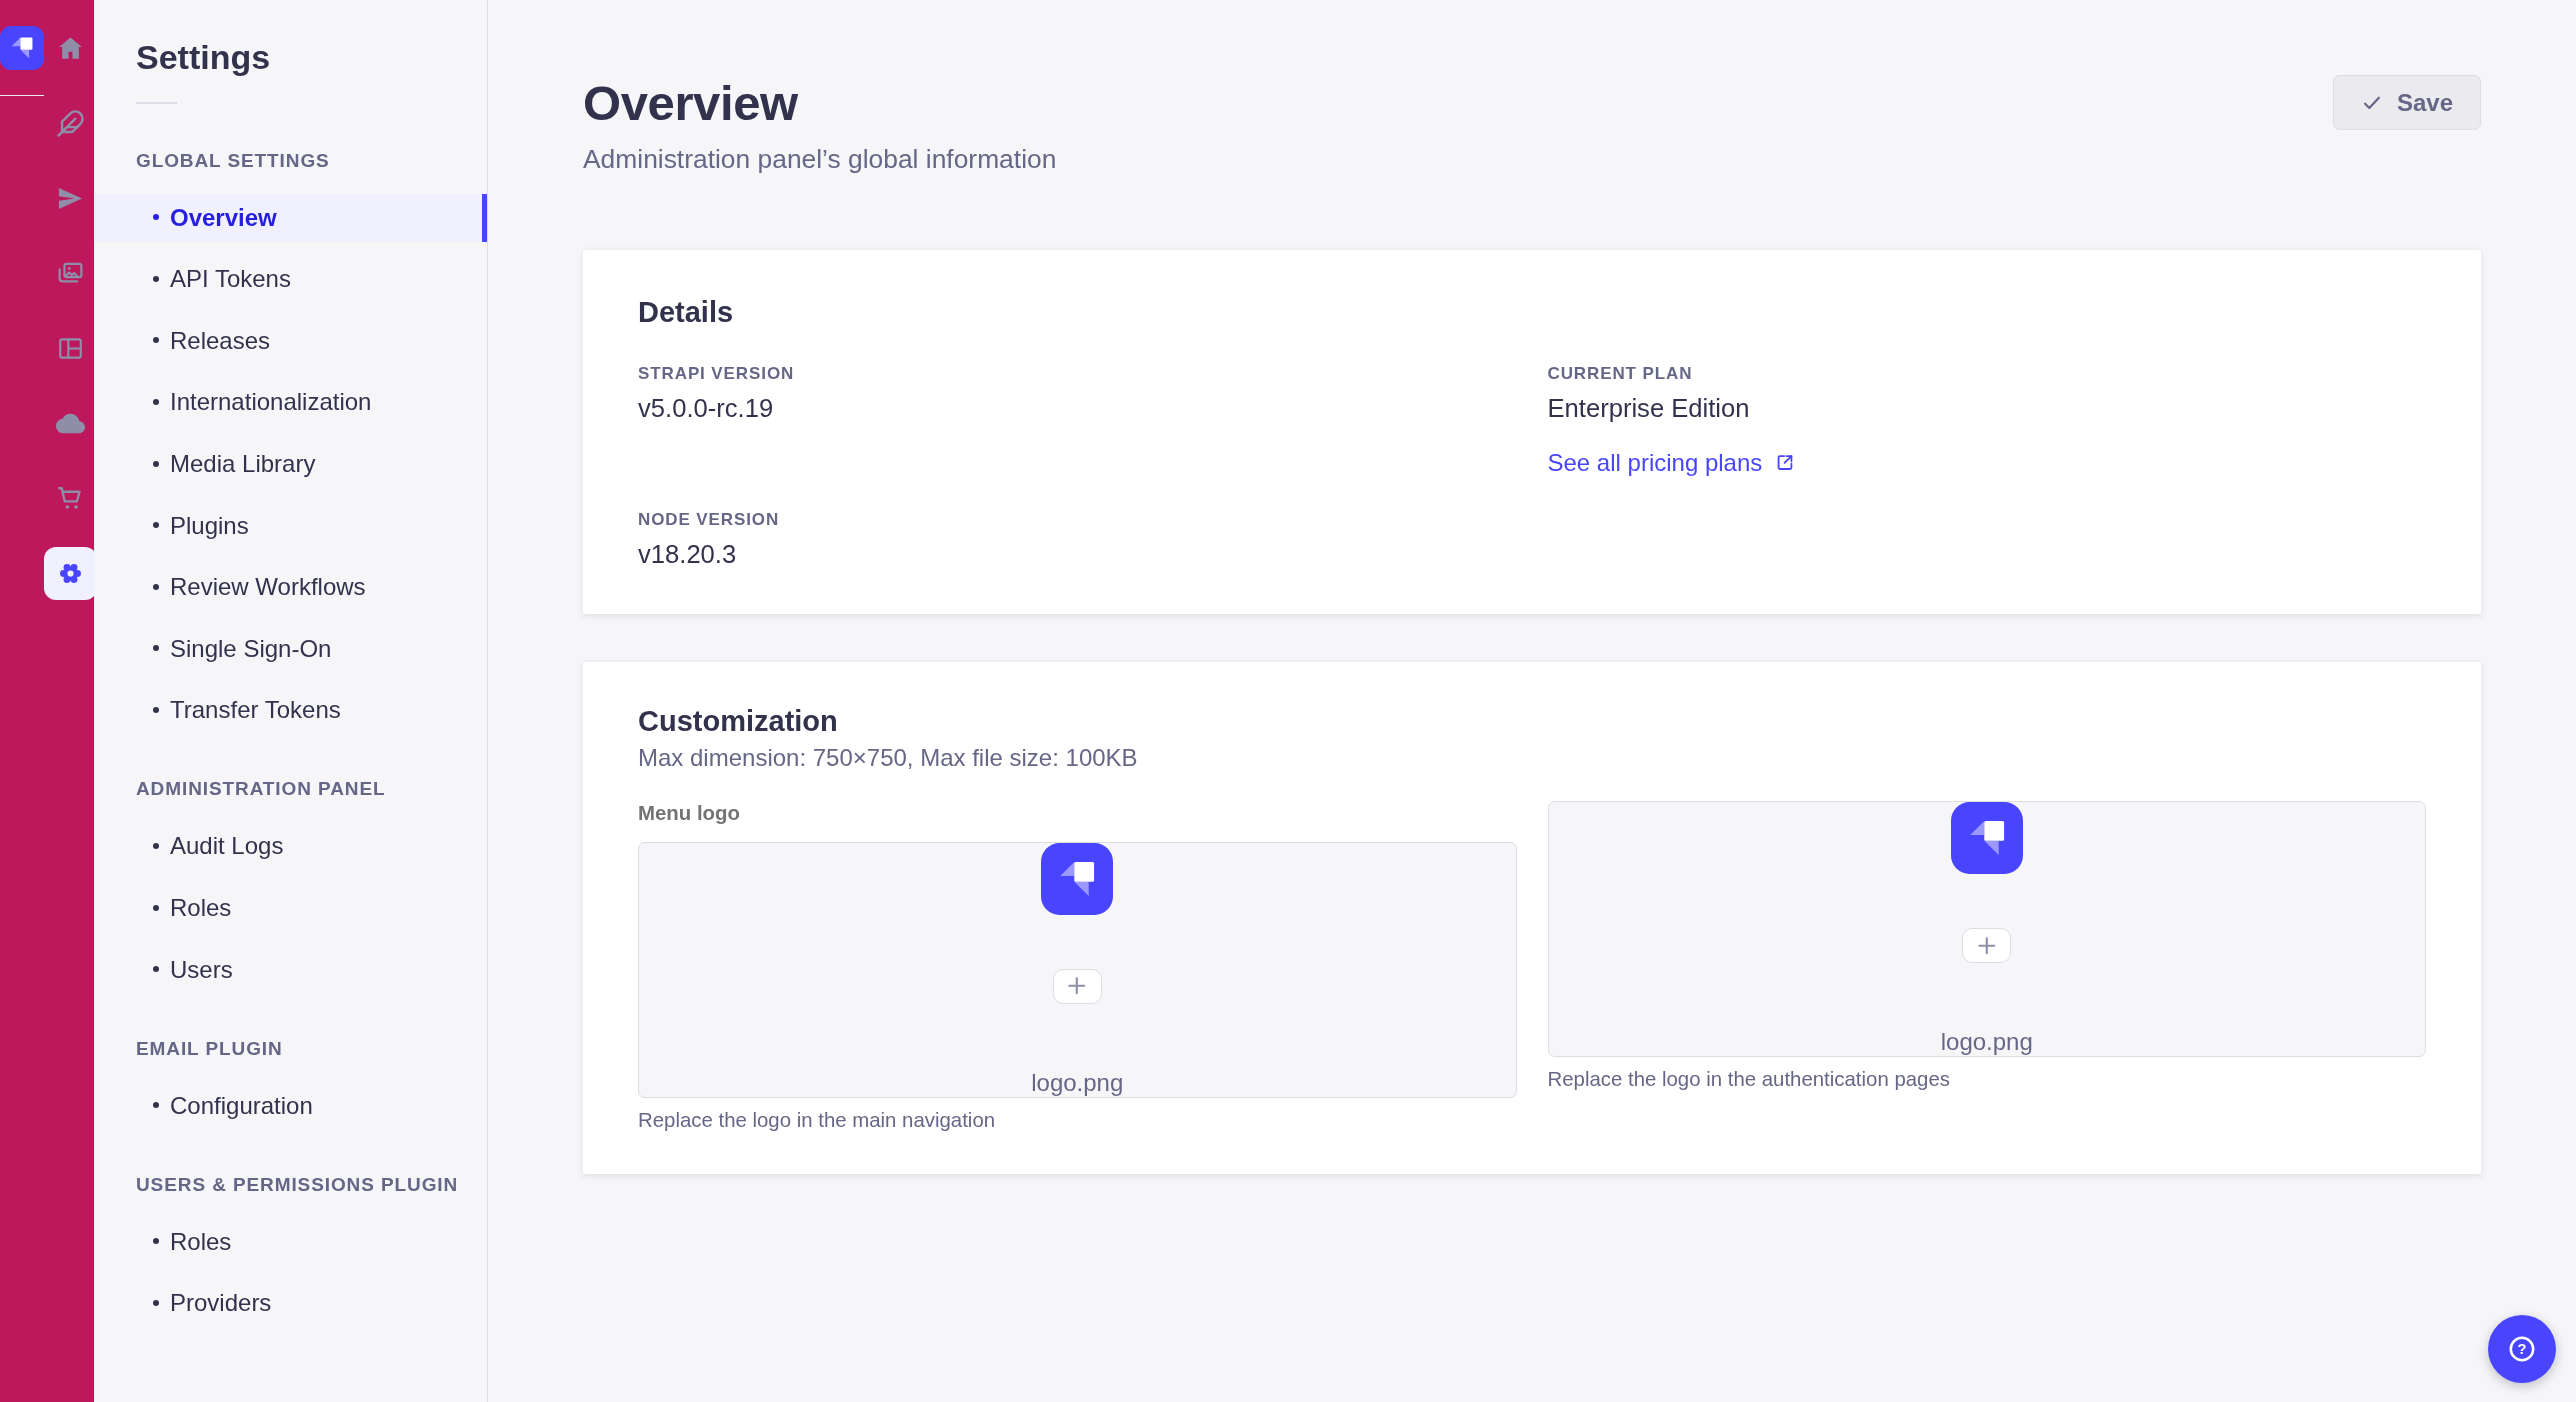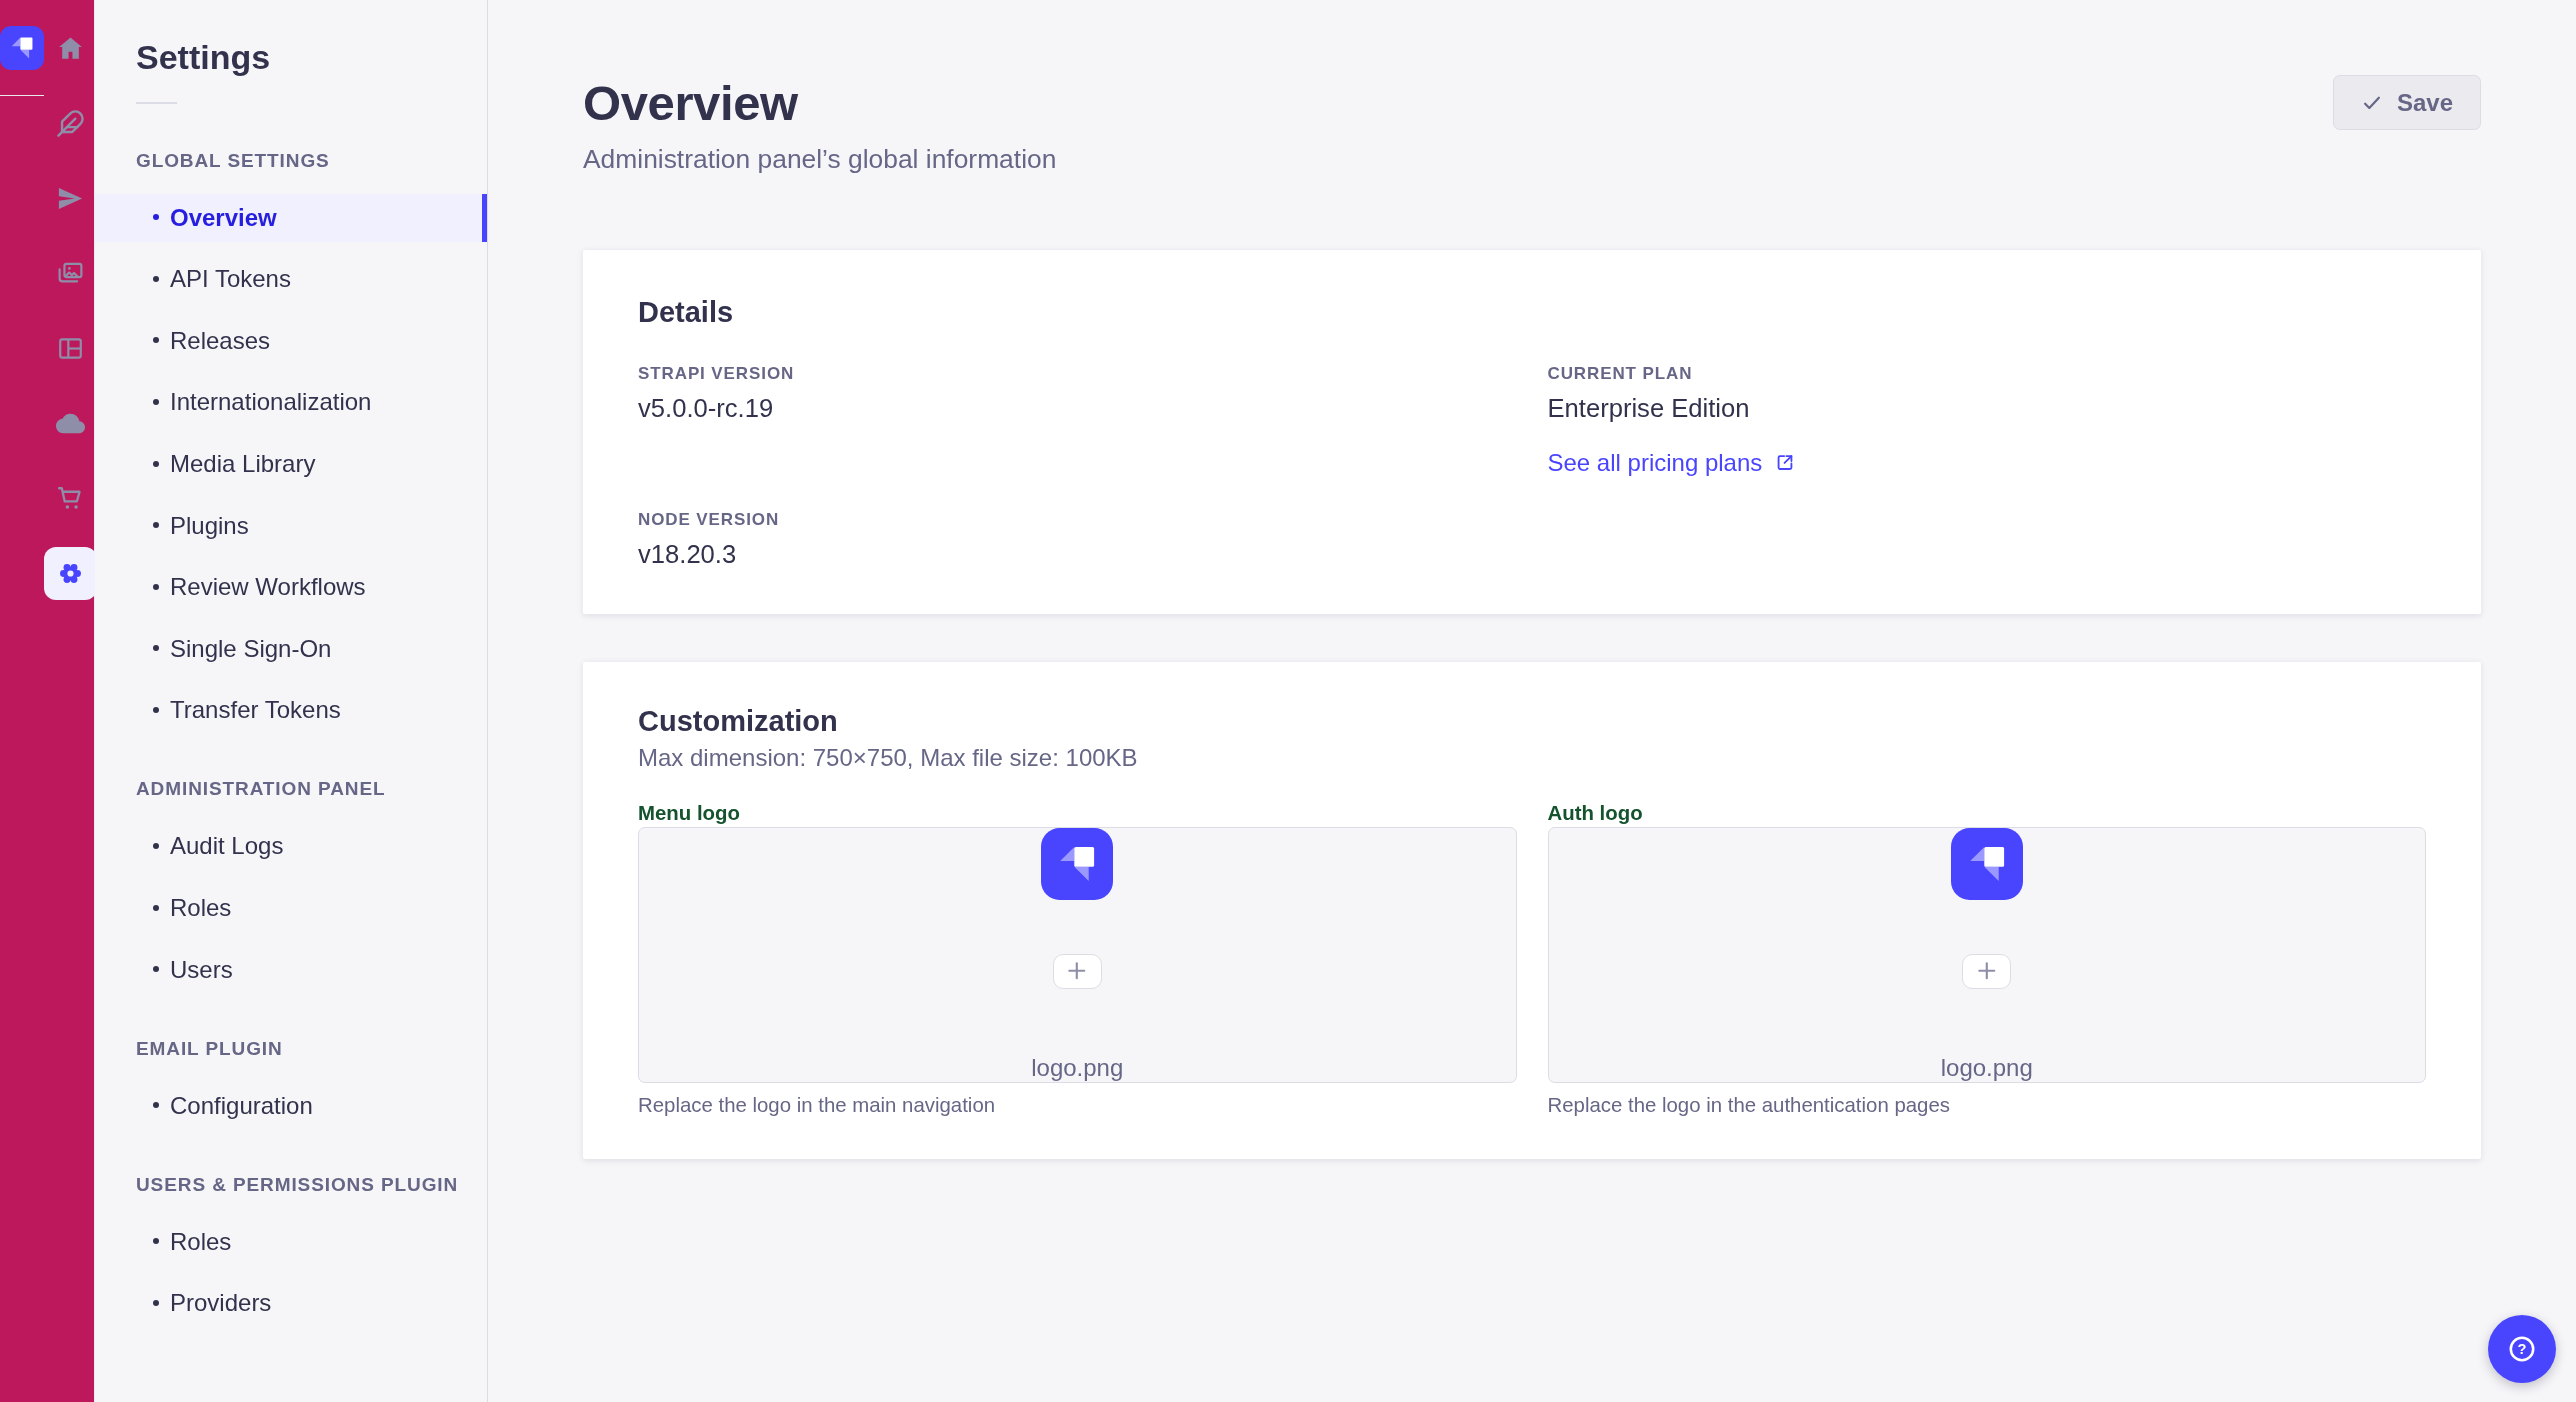--- a/index.html
+++ b/index.html
@@ -85,21 +85,21 @@
   .fvalue { margin-top:6.8px; font-size:25.6px; color:#32324d; line-height:31px; }
   .plink {
     margin-top:24px; display:inline-flex; align-items:center; gap:12px;
     font-size:24px; color:#4945ff; text-decoration:none; cursor:pointer; line-height:29px;
   }
 
   .card.customization { margin-top:48px; padding:41px 55px; }
   .card-sub { margin-top:3.4px; font-size:24px; color:#666687; line-height:29px; }
   .logo-fields { display:flex; gap:31px; margin-top:29px; }
   .logo-field { flex:1; min-width:0; }
-  .llabel { font-size:20.4px; font-weight:700; color:#14532d; line-height:25.6px; margin-bottom:0; }
+  .llabel { font-size:20.4px; font-weight:700; color:#737373; line-height:25.6px; margin-bottom:15px; }
   .dropzone {
     height:256px; background:#f6f6f9; border:0.9px solid #dcdce4; border-radius:6.8px;
     display:flex; flex-direction:column; align-items:center; justify-content:center; cursor:pointer;gap:42px;
   }
   .dz-logo { width:72px; height:72px; display:flex; }
   .dz-add {
     margin-top:12px; width:49px; height:55px; background:#ffffff; border:0.9px solid #dcdce4;
     border-radius:10.2px; display:flex; align-items:center; justify-content:center; cursor:pointer;
   }
   .dz-file { margin-top:22px; font-size:24px; color:#666687; line-height:29px; }
@@ -324,21 +324,20 @@
             <button class="dz-add">
               <svg viewBox="0 0 24 24" width="25.6" height="25.6" fill="none" stroke="#8e8ea9" stroke-width="2" stroke-linecap="round">
                   <path d="M12 5v14M5 12h14"></path>
                 </svg>
             </button>
             <div class="dz-file">logo.png</div>
           </div>
           <div class="hint">Replace the logo in the main navigation</div>
         </div>
         <div class="logo-field">
-          <div class="llabel">Auth logo</div>
           <div class="dropzone">
             <div class="dz-logo">
               <svg viewBox="0 0 24 24" width="72" height="72">
                   <rect width="24" height="24" rx="6.2" fill="#4945ff"></rect>
                   <polygon points="6.4,11 11.1,6.3 11.1,11" fill="#ffffff" opacity="0.45"></polygon>
                   <rect x="11.1" y="6.3" width="6.6" height="6.6" rx="0.5" fill="#ffffff"></rect>
                   <polygon points="11.1,12.9 15.9,12.9 15.9,17.7" fill="#ffffff" opacity="0.45"></polygon>
                 </svg>
             </div>
             <button class="dz-add">

